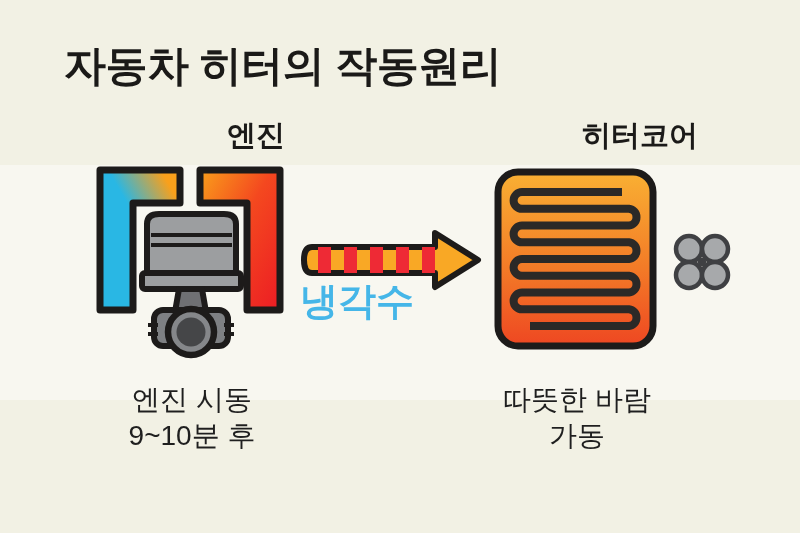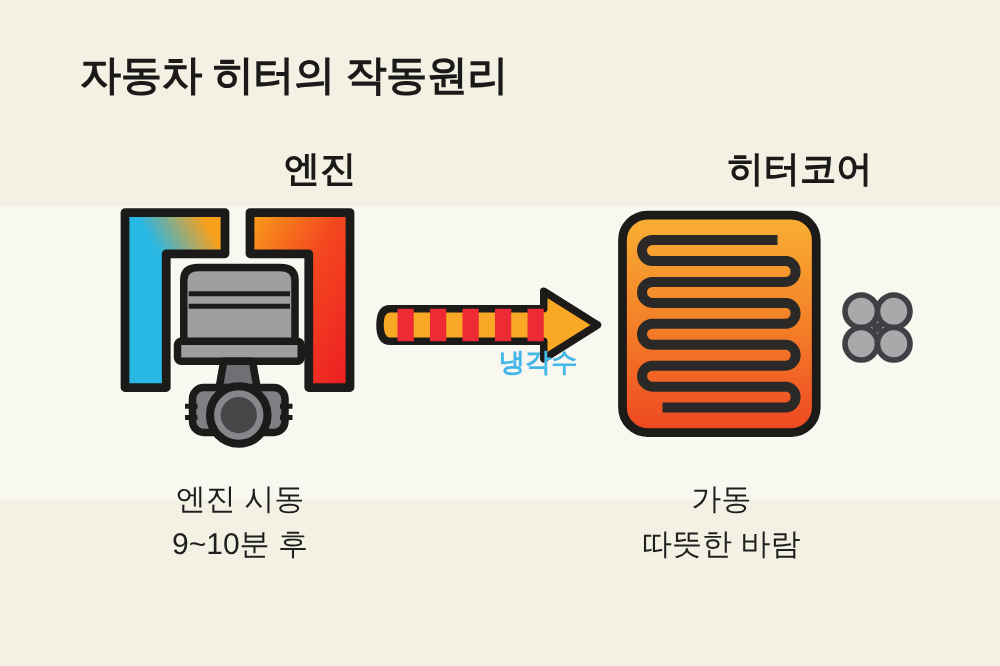--- a/index.html
+++ b/index.html
@@ -32,37 +32,37 @@
     background:var(--bg);
     font-family:"Liberation Sans","DejaVu Sans",sans-serif;
     color:var(--ink);
   }
   .band{
     position:absolute;left:0;top:165px;width:800px;height:235px;
     background:var(--band);
   }
   .title{
     position:absolute;left:64px;top:38px;
-    font-size:33px;font-weight:800;letter-spacing:-0.5px;color:var(--ink);
+    font-size:42px;font-weight:800;letter-spacing:-0.5px;color:var(--ink);
     white-space:nowrap;
   }
   .section-label{
     position:absolute;top:116px;width:190px;text-align:right;
     font-size:29px;font-weight:800;color:var(--ink);white-space:nowrap;
   }
   .label-engine{left:95px;}
   .label-heater{left:508px;}
   .svg-abs{position:absolute;display:block;}
   .coolant-label{
-    position:absolute;left:300px;top:276px;width:162px;text-align:right;
-    font-size:21px;font-weight:800;color:var(--coolant-text);white-space:nowrap;
+    position:absolute;left:300px;top:276px;width:162px;text-align:left;
+    font-size:38px;font-weight:800;color:var(--coolant-text);white-space:nowrap;
   }
   .caption{
     position:absolute;top:382px;width:200px;text-align:center;
-    font-size:24px;font-weight:500;line-height:36px;color:#1f1f1f;
+    font-size:28px;font-weight:500;line-height:36px;color:#1f1f1f;
   }
   .caption-engine{left:92px;}
   .caption-heater{left:477px;}
 </style>
 </head>
 <body>
 
 <div class="band"></div>
 
 <div class="title">자동차 히터의 작동원리</div>
@@ -145,15 +145,15 @@
   </g>
   <circle cx="34" cy="34" r="4.2" style="fill:var(--fan-dark)"></circle>
 </svg>
 
 <div class="caption caption-engine">
   <div>엔진 시동</div>
   <div>9~10분 후</div>
 </div>
 
 <div class="caption caption-heater">
+  <div>따뜻한 바람</div>
   <div>가동</div>
-  <div>따뜻한 바람</div>
 </div>
 
 </body></html>

